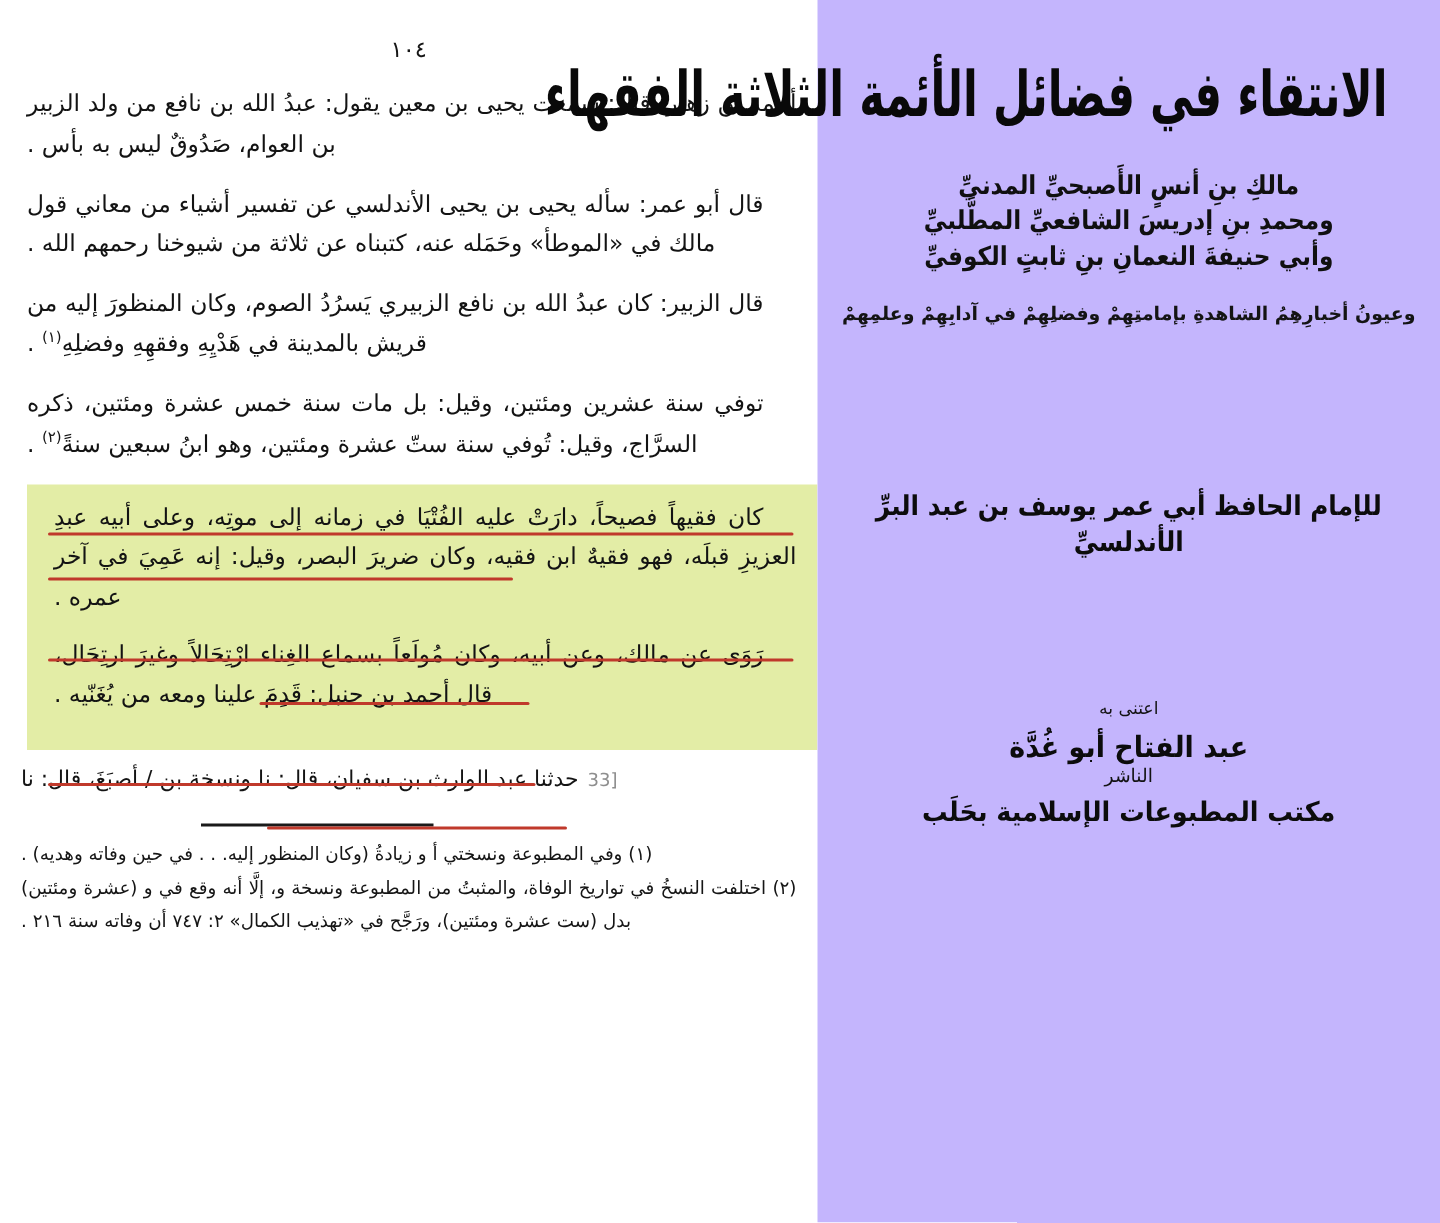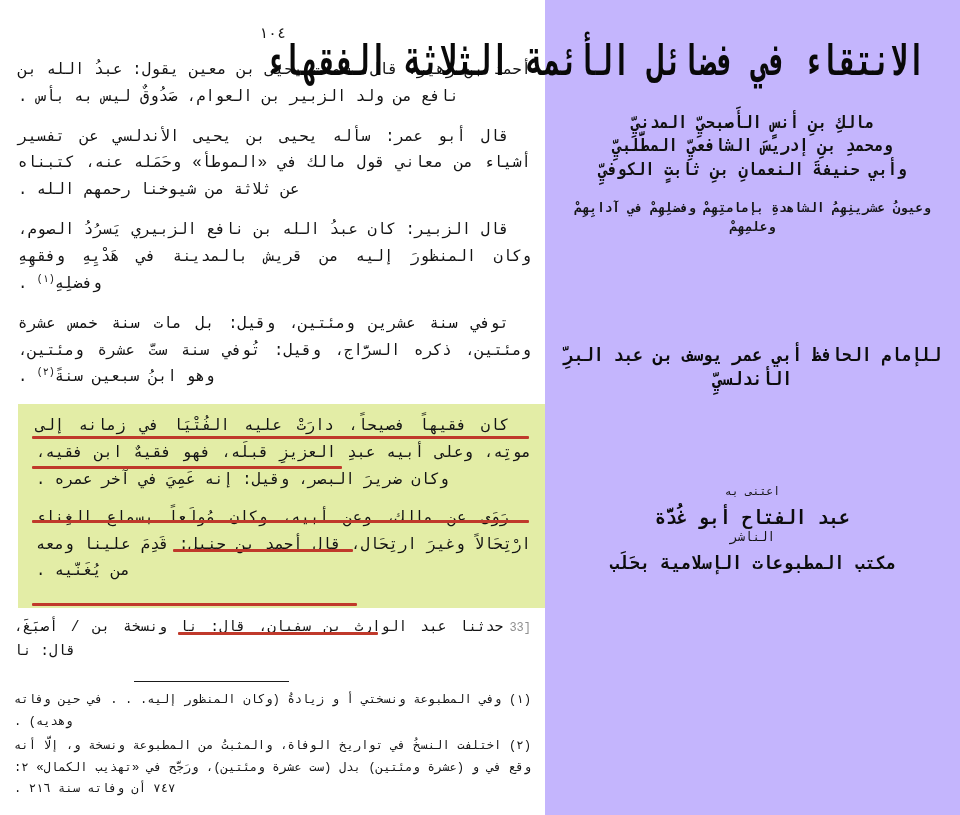--- a/index.html
+++ b/index.html
@@ -13,21 +13,20 @@
     height: 815px;
     overflow: hidden;
     font-family: "DejaVu Sans", "Liberation Sans", sans-serif;
     color: #111111;
   }
   .page-scan {
     position: relative;
     width: 960px;
     height: 672px;
     background: #fefefe;
-    font-family: Liberation Mono, monospace;
   }
 
   
   .text-page {
     position: absolute;
     left: 0;
     top: 0;
     width: 545px;
     height: 815px;
     box-sizing: border-box;
@@ -275,21 +274,21 @@
   <div class="gutter"></div>
 
   <div class="title-page">
 
     <div class="main-title">الانتقاء في فضائل الأئمة الثلاثة الفقهاء</div>
 
     <div class="imam-lines">
       <div class="imam-line">مالكِ بنِ أنسٍ الأَصبحيِّ المدنيِّ</div>
       <div class="imam-line">ومحمدِ بنِ إدريسَ الشافعيِّ المطَّلبيِّ</div>
       <div class="imam-line">وأبي حنيفةَ النعمانِ بنِ ثابتٍ الكوفيِّ</div>
-      <div class="akhbar-line">وعيونُ عشرينِهِمُ الشاهدةِ بإمامتِهِمْ وفضلِهِمْ في آدابِهِمْ وعلمِهِمْ</div>
+      <div class="akhbar-line">وعيونُ أخبارِهِمُ الشاهدةِ بإمامتِهِمْ وفضلِهِمْ في آدابِهِمْ وعلمِهِمْ</div>
     </div>
 
     <div class="author-block">
       <div class="author-line">للإمام الحافظ أبي عمر يوسف بن عبد البرِّ الأندلسيِّ</div>
     </div>
 
     <div class="editor-block">
       <div class="editor-label">اعتنى به</div>
       <div class="editor-name">عبد الفتاح أبو غُدَّة</div>
     </div>

